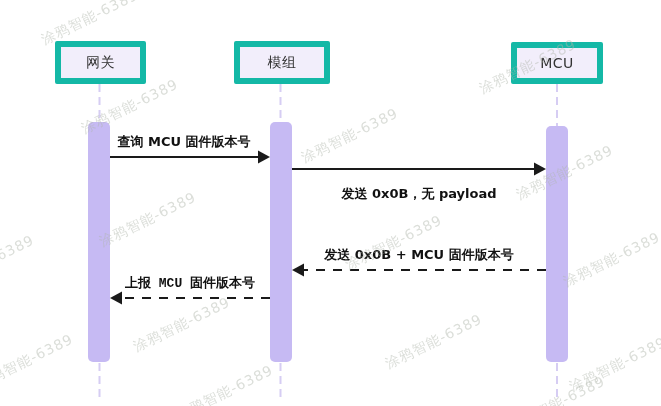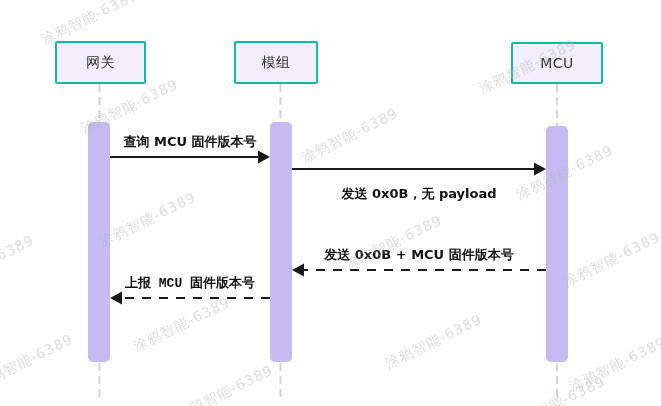--- a/index.html
+++ b/index.html
@@ -3,26 +3,26 @@
 <meta charset="utf-8">
 <style>
   html,body{margin:0;padding:0;background:#fff;}
   .canvas{
     position:relative;width:661px;height:406px;background:#ffffff;
     overflow:hidden;font-family:"DejaVu Sans","Liberation Sans",sans-serif;
   }
   
   .actor-box{
     position:absolute;top:41px;height:43px;box-sizing:border-box;
-    background:#f2eefb;border:2px solid #14b8a6;border-radius:2px;
+    background:#f2eefb;border:6px solid #14b8a6;border-radius:2px;
     display:flex;align-items:center;justify-content:center;
     color:#333333;font-size:14px;letter-spacing:0.5px;z-index:2;
   }
   .actor-box.gw{left:55px;width:91px;}
-  .actor-box.mod{left:234px;width:84px;align-items:center;}
+  .actor-box.mod{left:234px;width:96px;align-items:center;}
   .actor-box.mcu{left:511px;width:92px;height:42px;top:42px;}
   
   svg.strokes{position:absolute;left:0;top:0;z-index:1;}
   
   .msg-label{
     position:absolute;transform:translateX(-50%);white-space:nowrap;
     font-size:13px;font-weight:600;color:#111111;z-index:3;
   }
   
   .wm{
@@ -80,21 +80,21 @@
   <div class="actor-box gw">
     <span>网关</span>
   </div>
   <div class="actor-box mod">
     <span>模组</span>
   </div>
   <div class="actor-box mcu">
     <span>MCU</span>
   </div>
 
-  <div class="msg-label" style="left:190px;top:133px;">查询 MCU 固件版本号</div>
+  <div class="msg-label" style="left:184px;top:133px;">查询 MCU 固件版本号</div>
   <div class="msg-label" style="left:419px;top:145px;margin-top:40px;">发送 0x0B，无 payload</div>
   <div class="msg-label" style="left:419px;top:246px;text-align:center;">发送 0x0B + MCU 固件版本号</div>
   <div class="msg-label" style="left:190px;top:274px;font-family:Liberation Mono, monospace;">上报 MCU 固件版本号</div>
 
   <div>
     <span class="wm" style="left:90px;top:18px;">涂鸦智能-6389</span>
     <span class="wm" style="left:130px;top:107px;">涂鸦智能-6389</span>
     <span class="wm" style="left:350px;top:136px;">涂鸦智能-6389</span>
     <span class="wm" style="left:528px;top:67px;">涂鸦智能-6389</span>
     <span class="wm" style="left:565px;top:173px;">涂鸦智能-6389</span>

